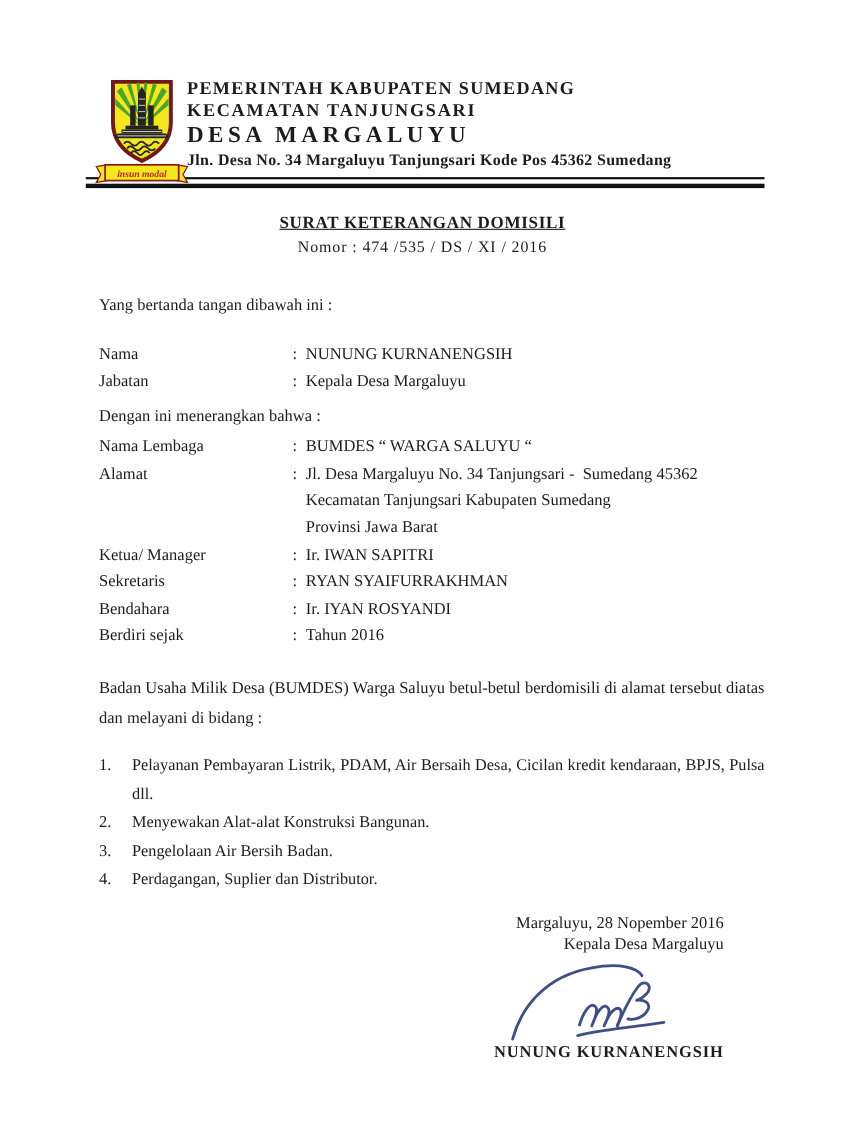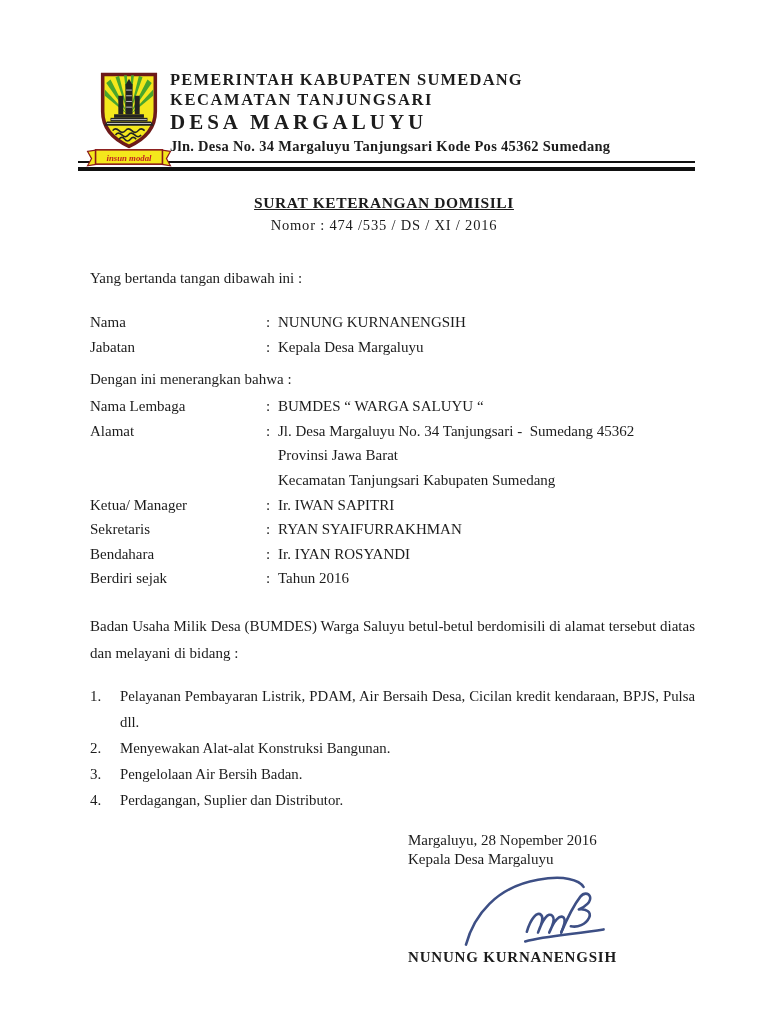--- a/index.html
+++ b/index.html
@@ -42,21 +42,21 @@
   .row .val { flex: 1; white-space: pre-wrap; }
   .statement { margin: 10px 0 0 0; line-height: 20px; }
   .org-rows { margin-top: 5px; }
   .paragraph { margin-top: 22px; line-height: 27.5px; text-align: justify; }
   .num-list { margin-top: 0; }
   .li { display: flex; line-height: 26px; }
   .li-no { width: 30px; flex: 0 0 auto; }
   .li-text { flex: 1; text-align: justify; font-size: 14.8px; }
   .closing { margin: 14px 0 0 0; line-height: 20px; }
   
-  .sig-block { margin: 18px 0 0 318px; width: 250px; text-align: left; }
+  .sig-block { margin: 18px 0 0 318px; width: 250px; text-align: right; }
   .sig-line { font-size: 15px; line-height: 19px; }
   .sig-ink { display: block; margin: 2px 0 0 30px; }
   .sig-name { font-size: 15px; font-weight: bold; letter-spacing: 0.8px; margin-top: 2px; }
 </style>
 </head>
 <body>
 
 <div class="page">
 
   <header class="letterhead">
@@ -142,26 +142,26 @@
         <span class="val">BUMDES “ WARGA SALUYU “</span>
       </div>
       <div class="row">
         <span class="lbl">Alamat</span>
         <span class="col">:</span>
         <span class="val">Jl. Desa Margaluyu No. 34 Tanjungsari -  Sumedang 45362</span>
       </div>
       <div class="row">
         <span class="lbl"></span>
         <span class="col"></span>
-        <span class="val">Provinsi Jawa Barat</span>
+        <span class="val">Kecamatan Tanjungsari Kabupaten Sumedang</span>
       </div>
       <div class="row">
         <span class="lbl"></span>
         <span class="col"></span>
-        <span class="val">Kecamatan Tanjungsari Kabupaten Sumedang</span>
+        <span class="val">Provinsi Jawa Barat</span>
       </div>
       <div class="row">
         <span class="lbl">Ketua/ Manager</span>
         <span class="col">:</span>
         <span class="val">Ir. IWAN SAPITRI</span>
       </div>
       <div class="row">
         <span class="lbl">Sekretaris</span>
         <span class="col">:</span>
         <span class="val">RYAN SYAIFURRAKHMAN</span>

